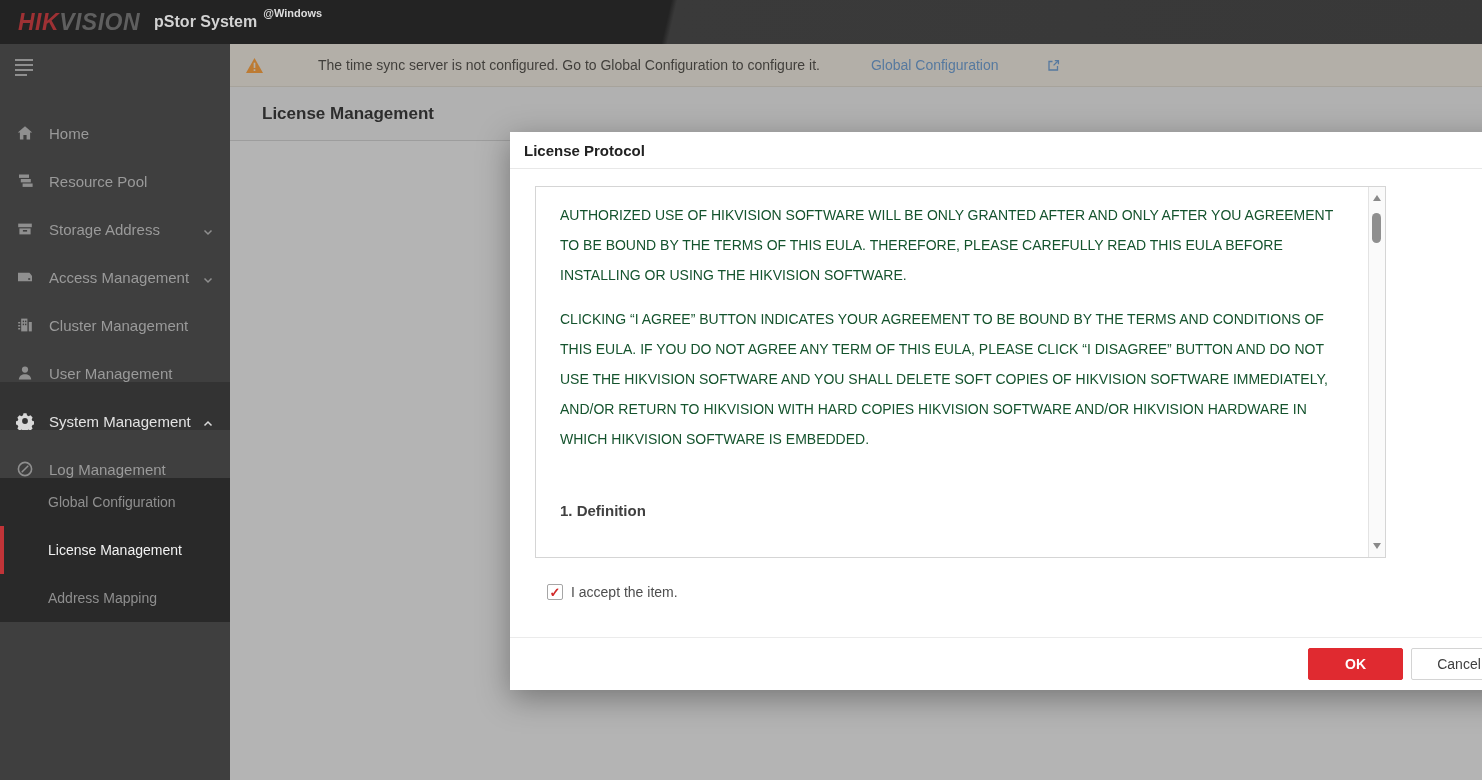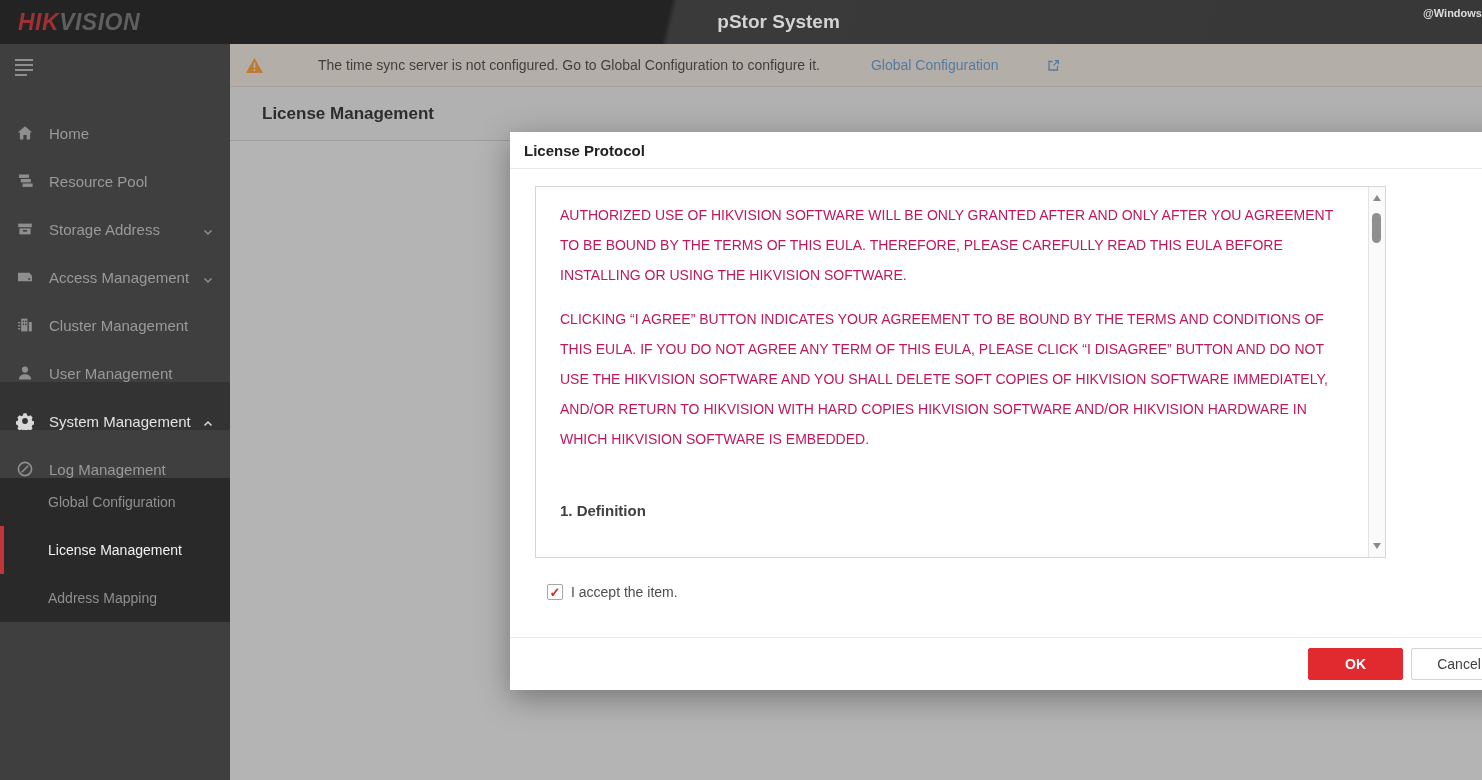--- a/index.html
+++ b/index.html
@@ -3,25 +3,25 @@
 <meta charset="utf-8">
 <style>
   * { margin:0; padding:0; box-sizing:border-box; }
   html,body { width:1482px; height:780px; }
   .page { position:relative; width:1482px; height:780px; overflow:hidden;
           font-family:"Liberation Sans", sans-serif; background:#b4b4b4; }
 
   
   .topbar { position:absolute; top:0; left:0; width:1482px; height:44px;
             background:linear-gradient(103deg,#232323 0%,#232323 45%,#3a3a3a 45.4%,#383838 100%);
-            display:flex; align-items:center; padding-left:18px;justify-content:space-between; }
+            display:flex; align-items:center; padding-left:18px; }
   .logo { font-style:italic; font-weight:800; font-size:23px; letter-spacing:.5px; white-space:nowrap; }
   .logo-hik { color:#9e3134; }
   .logo-vision { color:#5f5f5f; }
-  .product-name { color:#d3d3d3; font-weight:bold; font-size:19px; }
+  .product-name { color:#d3d3d3; font-weight:bold; font-size:16px; margin-left:14px; }
   .platform-tag { color:#dedede; font-weight:bold; font-size:11px; margin-left:6px; align-self:flex-start; margin-top:7px; }
 
   
   .sidebar { position:absolute; top:44px; left:0; width:230px; height:736px; background:#3f3f3f; }
   .hamburger { position:absolute; top:15px; left:15px; width:20px; height:18px; cursor:pointer; }
   .hamburger i { display:block; height:2px; background:#8f8f8f; margin-bottom:3px; }
   .hamburger i:nth-child(1),.hamburger i:nth-child(2),.hamburger i:nth-child(3){ width:18px; }
   .hamburger i:nth-child(4){ width:12px; }
   .nav { position:absolute; top:50px; left:0; width:100%; }
   .nav-item { height:48px; display:flex; align-items:flex-end; padding-left:16px;
@@ -53,21 +53,21 @@
   .modal { position:absolute; left:510px; top:132px; width:1010px; height:558px;
            background:#ffffff; box-shadow:0 8px 30px rgba(0,0,0,.35); }
   .modal-header { height:37px; border-bottom:1px solid #e8e8e8; display:flex;
                   align-items:center; justify-content:space-between; padding:0 16px 0 14px; }
   .modal-title { font-size:15px; font-weight:bold; color:#222222; }
   .modal-close { color:#777777; font-size:17px; line-height:1; cursor:pointer; font-weight:normal; }
 
   .license-box { position:absolute; left:25px; top:54px; width:851px; height:372px;
                  border:1px solid #d5d5d5; background:#fff; overflow:hidden; }
   .license-content { padding:13px 46px 0 24px; }
-  .license-content p { font-size:14px; line-height:30px; color:#be185d; margin-bottom:14px; }
+  .license-content p { font-size:14px; line-height:30px; color:#14532d; margin-bottom:14px; }
   .license-content h3 { margin-top:48px; font-size:15px; font-weight:bold; color:#404040; }
 
   .fake-scrollbar { position:absolute; top:0; right:0; width:17px; height:100%;
                     background:#fafafa; border-left:1px solid #e3e3e3; }
   .sb-arrow { position:absolute; left:4px; width:0; height:0;
               border-left:4px solid transparent; border-right:4px solid transparent; }
   .sb-arrow.up { top:8px; border-bottom:6px solid #8a8a8a; }
   .sb-arrow.down { bottom:8px; border-top:6px solid #8a8a8a; }
   .sb-thumb { position:absolute; top:26px; left:3px; width:9px; height:30px;
               background:#8f8f8f; border-radius:5px; cursor:grab; }

